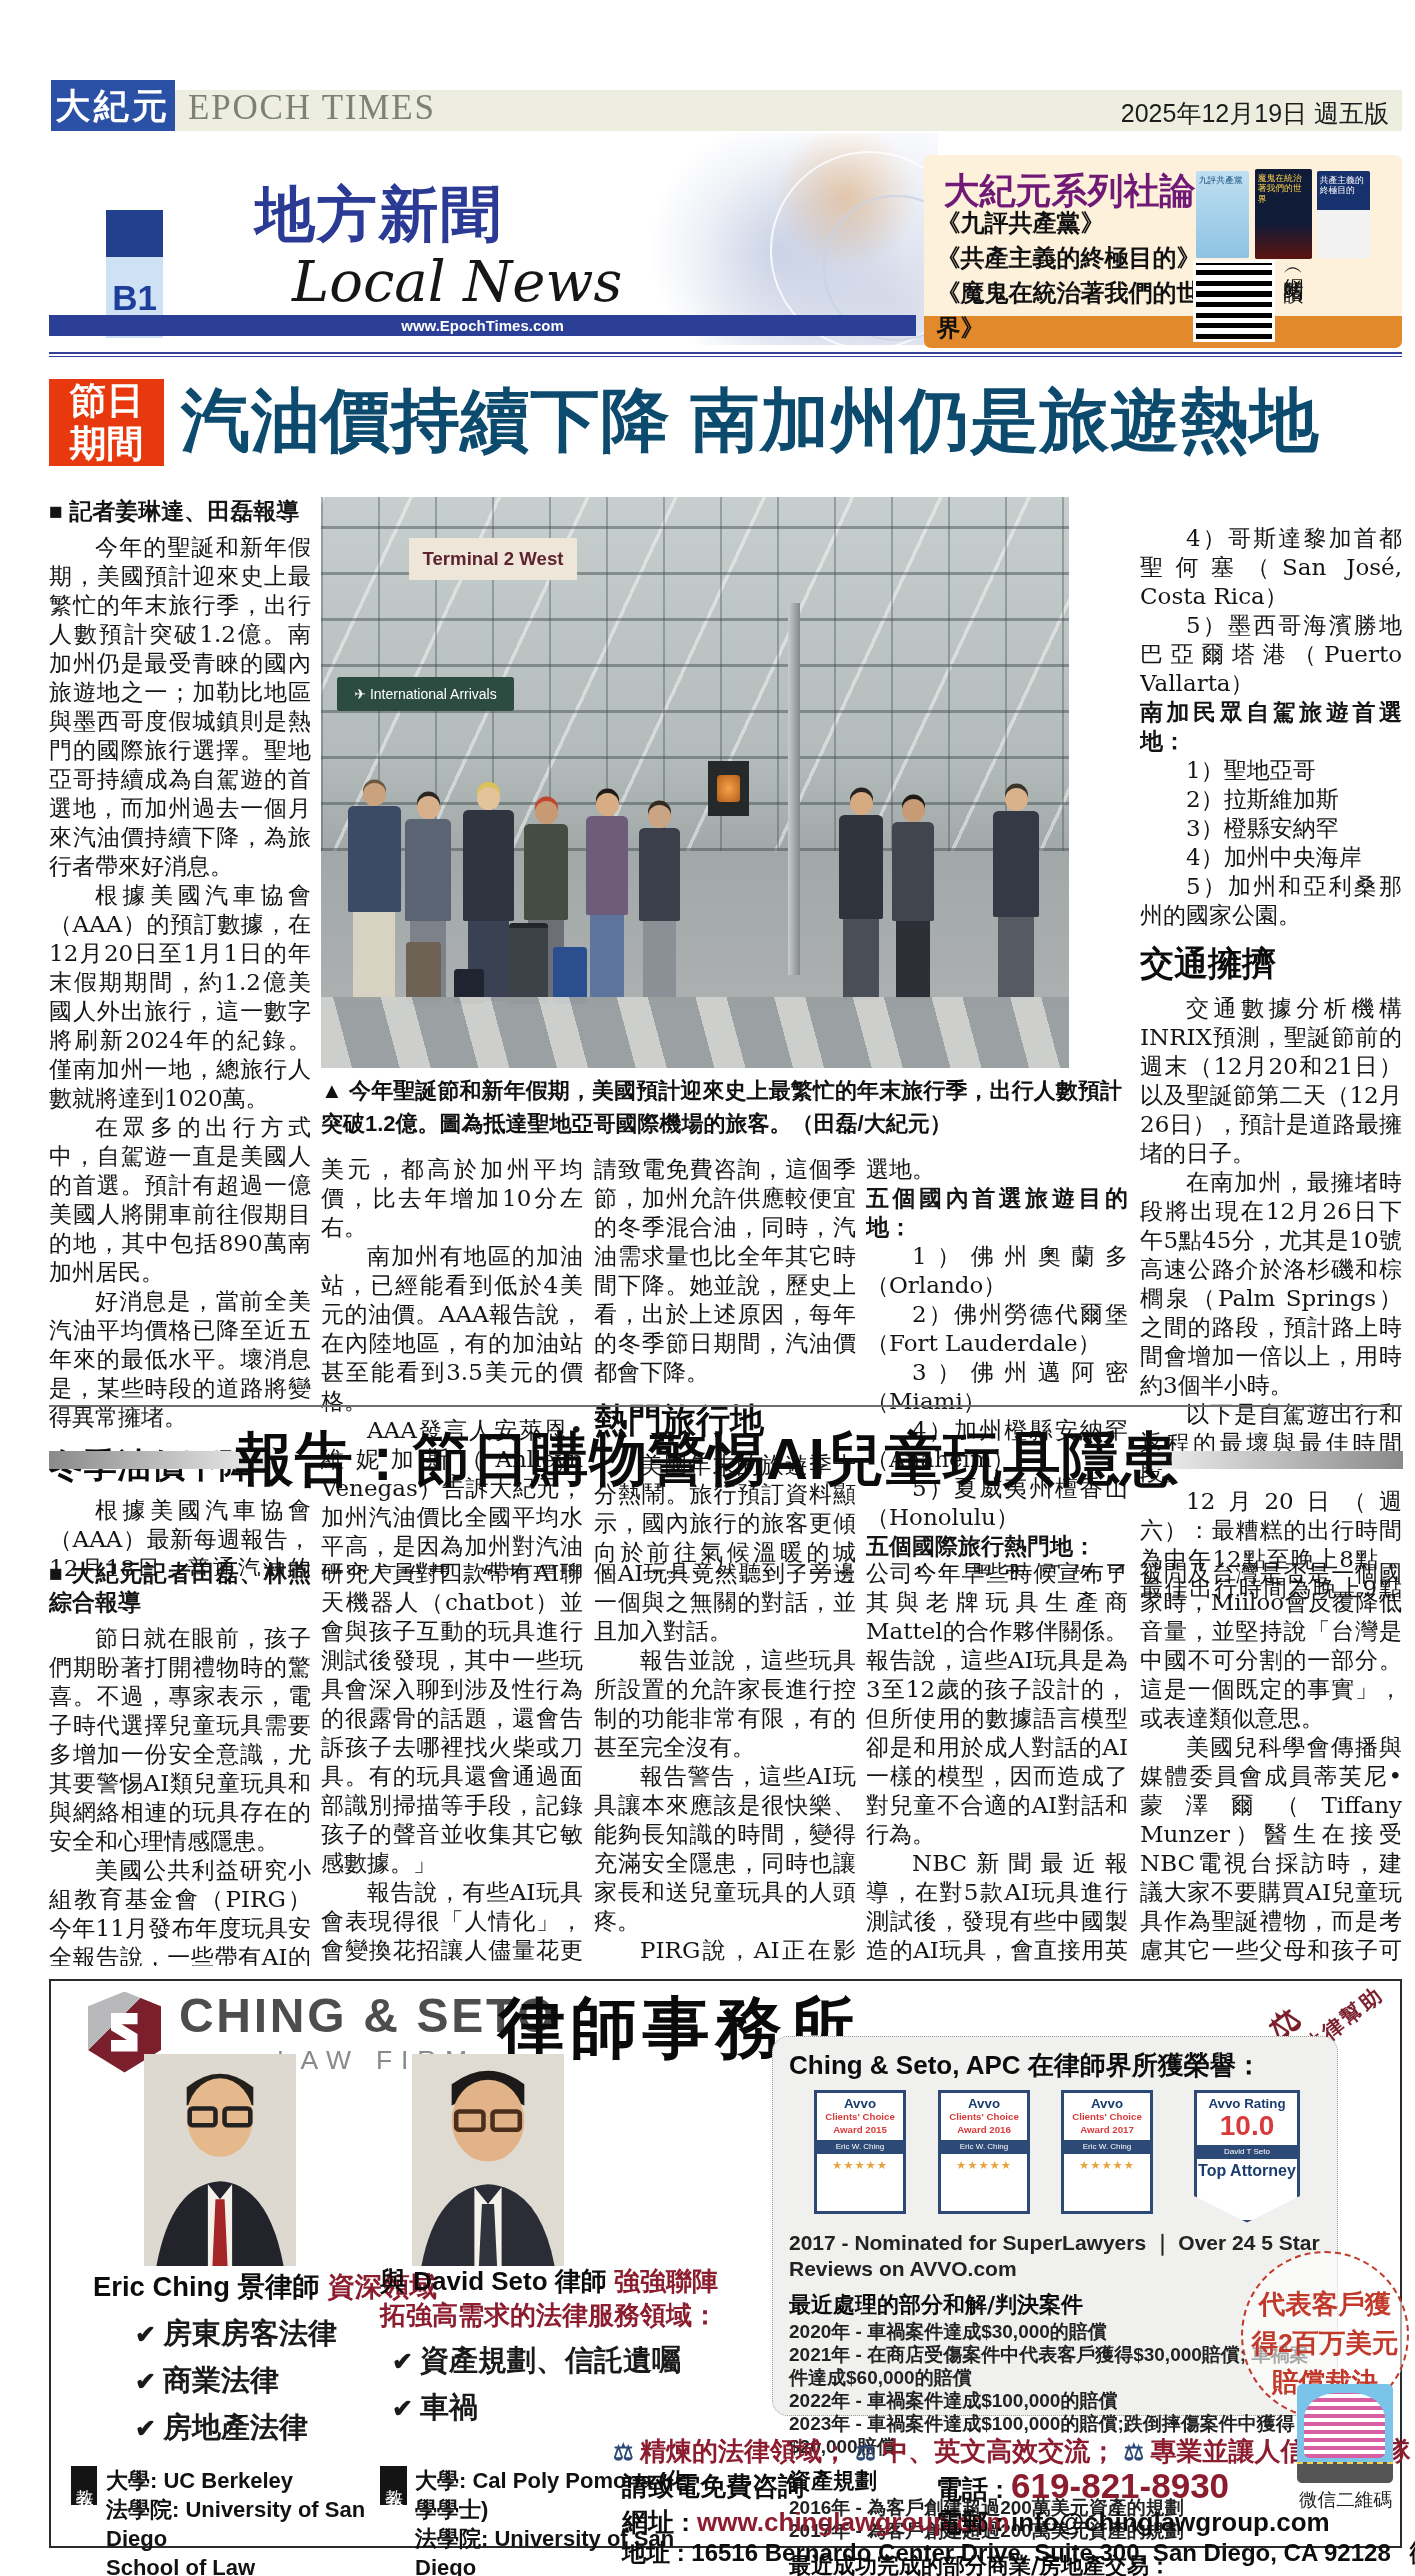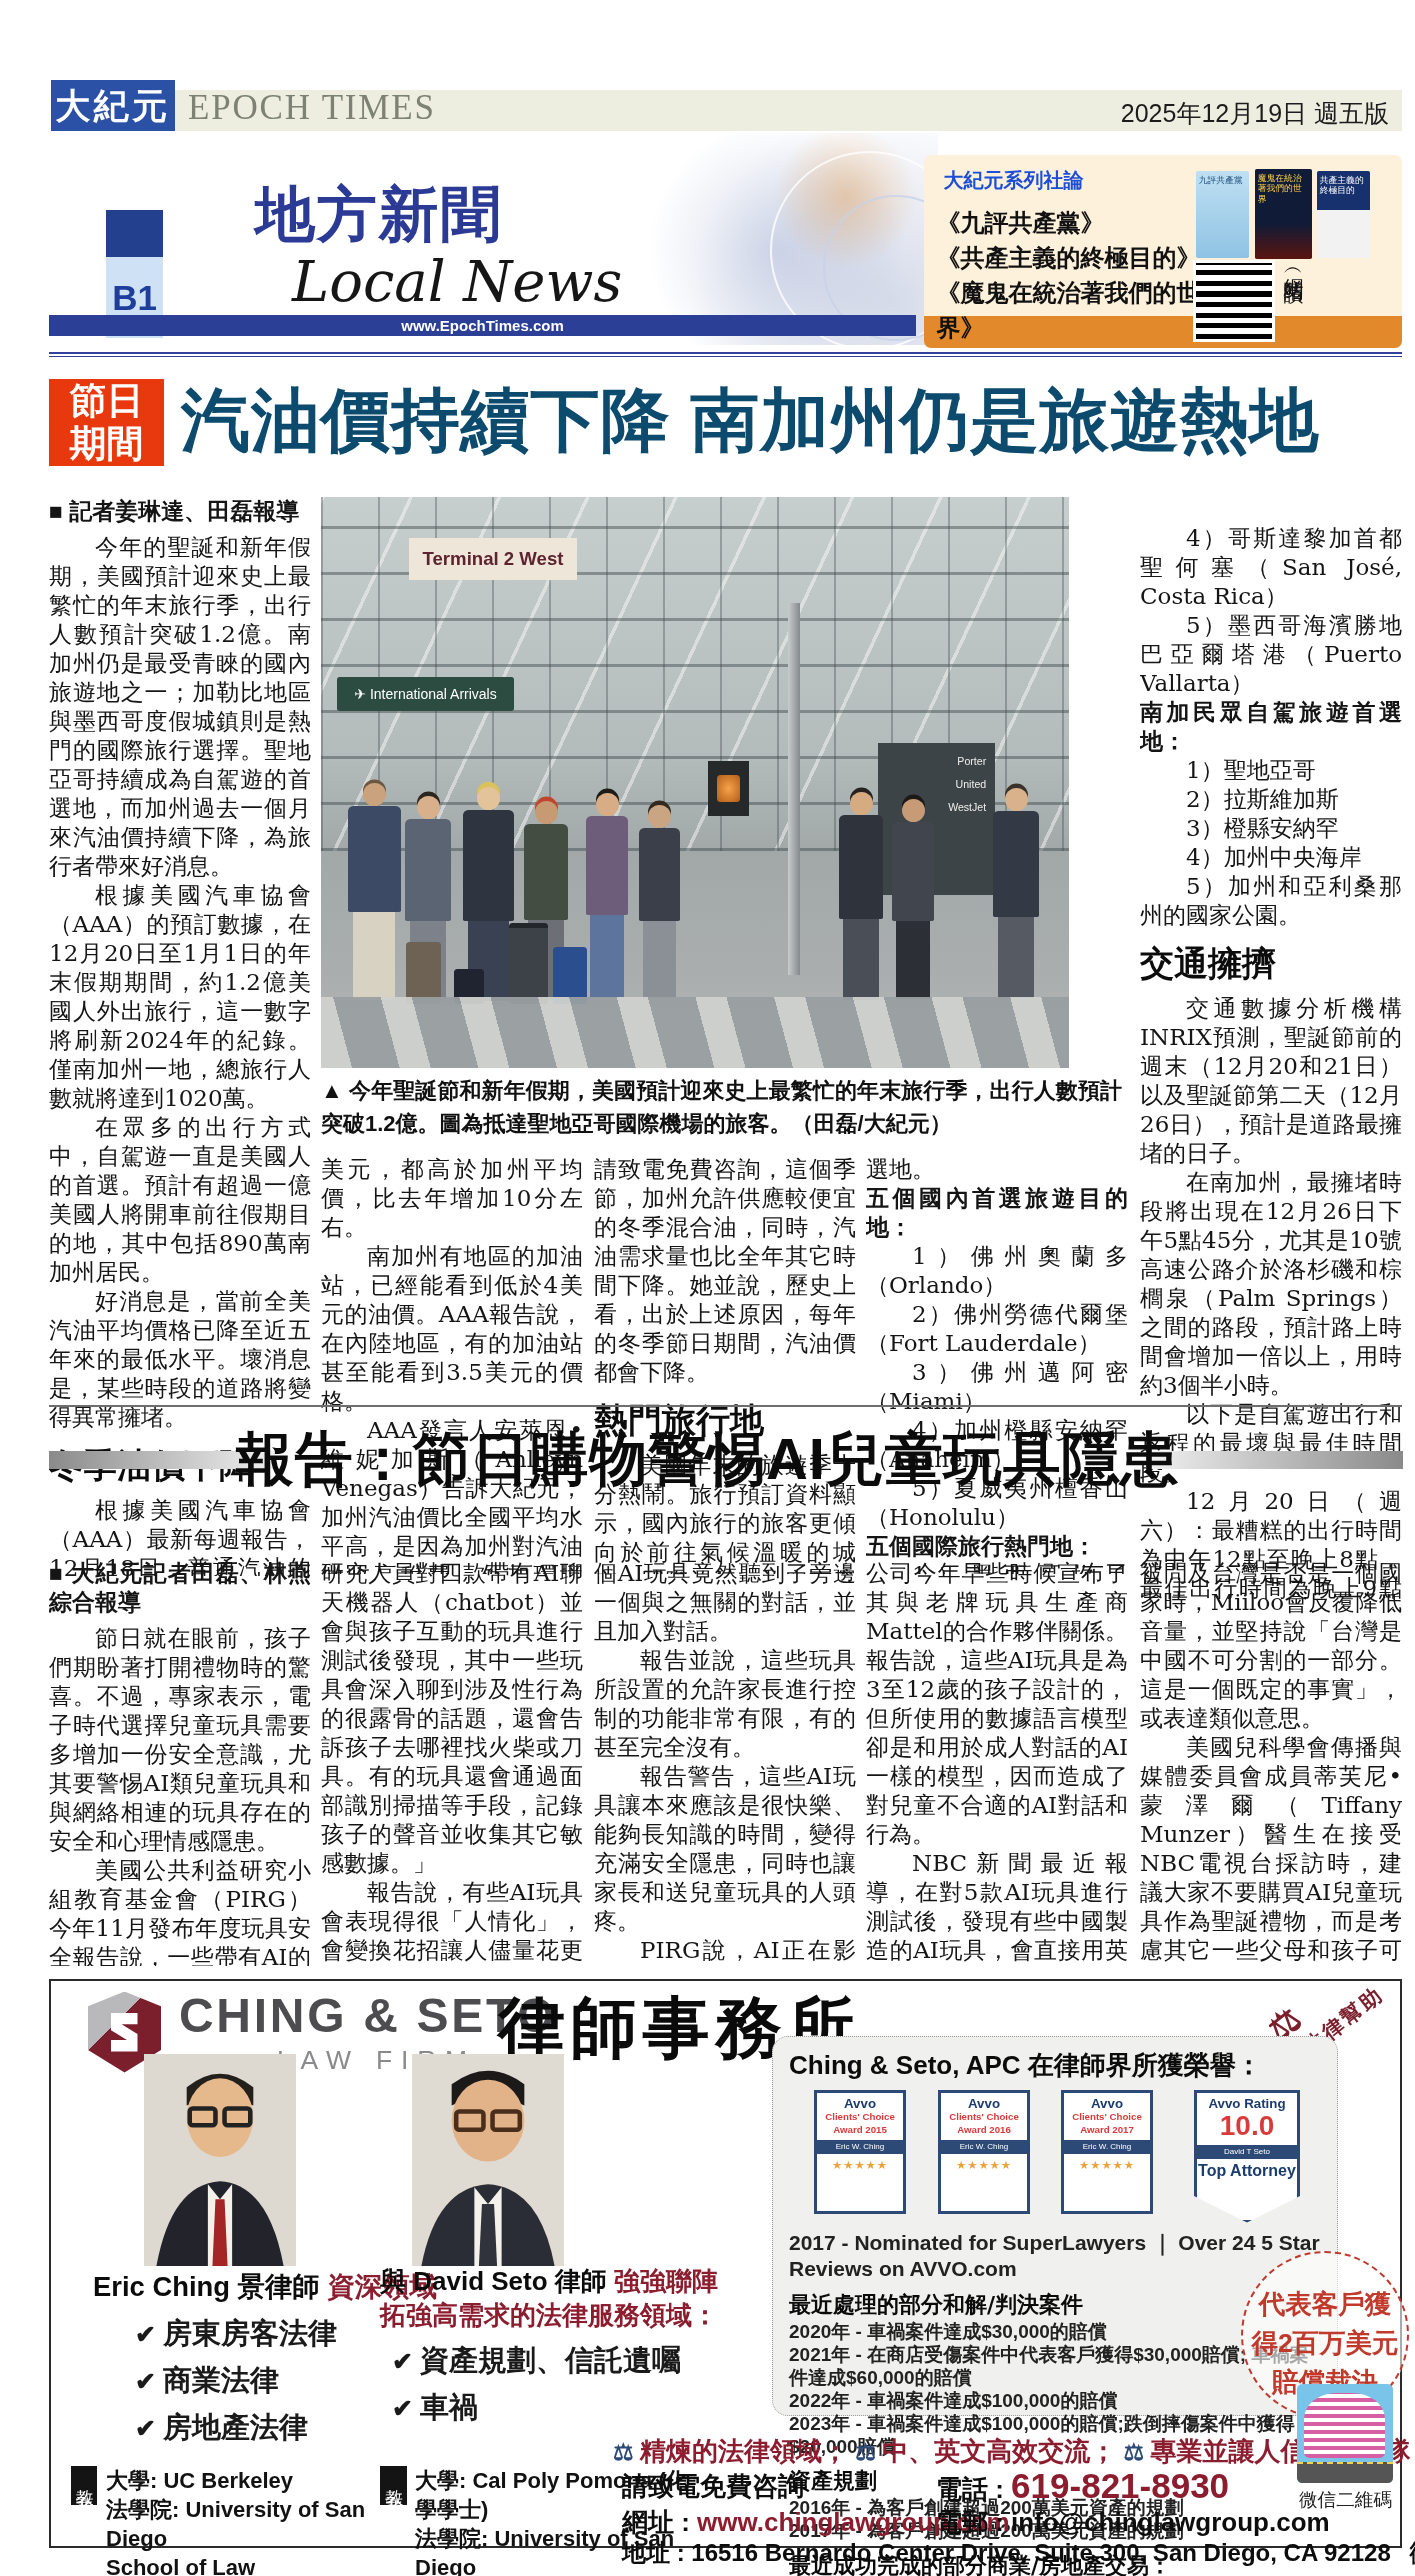--- a/index.html
+++ b/index.html
@@ -22,21 +22,21 @@
   .b1-bot{left:106px;top:257px;width:57px;height:81px;background:#cfe2f5;color:#1d3e9b;
     font-weight:bold;font-size:35px;line-height:81px;text-align:center;}
   .sec-title{left:255px;top:175px;width:495px;font-weight:bold;font-size:60px;color:#2b3a94;letter-spacing:1.8px;}
   .sec-sub{left:292px;top:249px;width:407px;font-family:"DejaVu Serif",serif;font-style:italic;font-size:56px;color:#161616;}
   .sec-bar{left:49px;top:315px;width:867px;height:21px;background:#2b3f97;color:#fff;
     font-size:15px;line-height:21px;text-align:center;font-weight:bold;}
   .hdr-rule{left:49px;top:352px;width:1353px;height:0;border-top:2.7px solid #33409c;border-bottom:0.9px solid #33409c;padding-top:1.8px;}
   
   .promo{left:924px;top:155px;width:478px;height:193px;background:#fdf1dc;border-radius:7px;overflow:hidden;}
   .promo-orange{position:absolute;left:0;bottom:0;width:100%;height:32px;background:#e2892b;}
-  .promo-title{position:absolute;left:19.5px;top:12.4px;font-weight:bold;font-size:20px;color:#1d4ed8;}
+  .promo-title{position:absolute;left:19.5px;top:12.4px;font-weight:bold;font-size:36px;color:#701a75;}
   .promo-books{position:absolute;left:12.4px;top:50px;width:265px;font-size:24px;line-height:35px;color:#111;font-weight:bold;}
   .cover{position:absolute;top:16px;border-radius:1.8px;overflow:hidden;color:#fff;font-size:8.8px;line-height:10.6px;padding:3.5px 2.7px;box-sizing:border-box;}
   .qr{position:absolute;left:272px;top:108px;width:76px;height:76px;background:
       repeating-linear-gradient(0deg,#000 0 5.3px,#fff 5.3px 10.6px),
       repeating-linear-gradient(90deg,#000 0 5.3px,rgba(255,255,255,.85) 5.3px 10.6px);
       outline:3.5px solid #fff;}
   .qr-note{position:absolute;left:356px;top:106px;writing-mode:vertical-rl;font-family:"DejaVu Serif",serif;font-size:19.5px;color:#111;letter-spacing:1.8px;}
   
   .a1-label{left:49px;top:379px;width:115px;height:87px;background:#e8380d;color:#fff;
     font-weight:bold;font-size:37px;line-height:43px;text-align:center;}
@@ -171,25 +171,20 @@
 
 <div class="abs a1-label">
   <div>節日</div>
   <div>期間</div>
 </div>
 <div class="abs a1-head">汽油價持續下降 南加州仍是旅遊熱地</div>
 
 <div class="abs photo">
   <div class="facade"></div>
   <div class="sign-cream">Terminal 2 West</div>
-  <div class="board">
-      <div class="blk t-s">Porter</div>
-      <div class="blk t-s">United</div>
-      <div class="blk t-s">WestJet</div>
-    </div>
   <div class="sign-green">✈ International Arrivals</div>
   <div class="pole"></div>
   <div class="sigbox">
       <div class="sigdot"></div>
     </div>
   <div class="crowd">
     <div class="person" style="left:26.5px;width:53px;height:221px;">
       <div class="head" style="background:#caa27e;box-shadow:0 -3.5px 0 #6b5742;"></div>
       <div class="torso" style="height:106px;background:#3c4a66;"></div>
       <div class="legs" style="height:88px;background:#d8d2c2;"></div>

